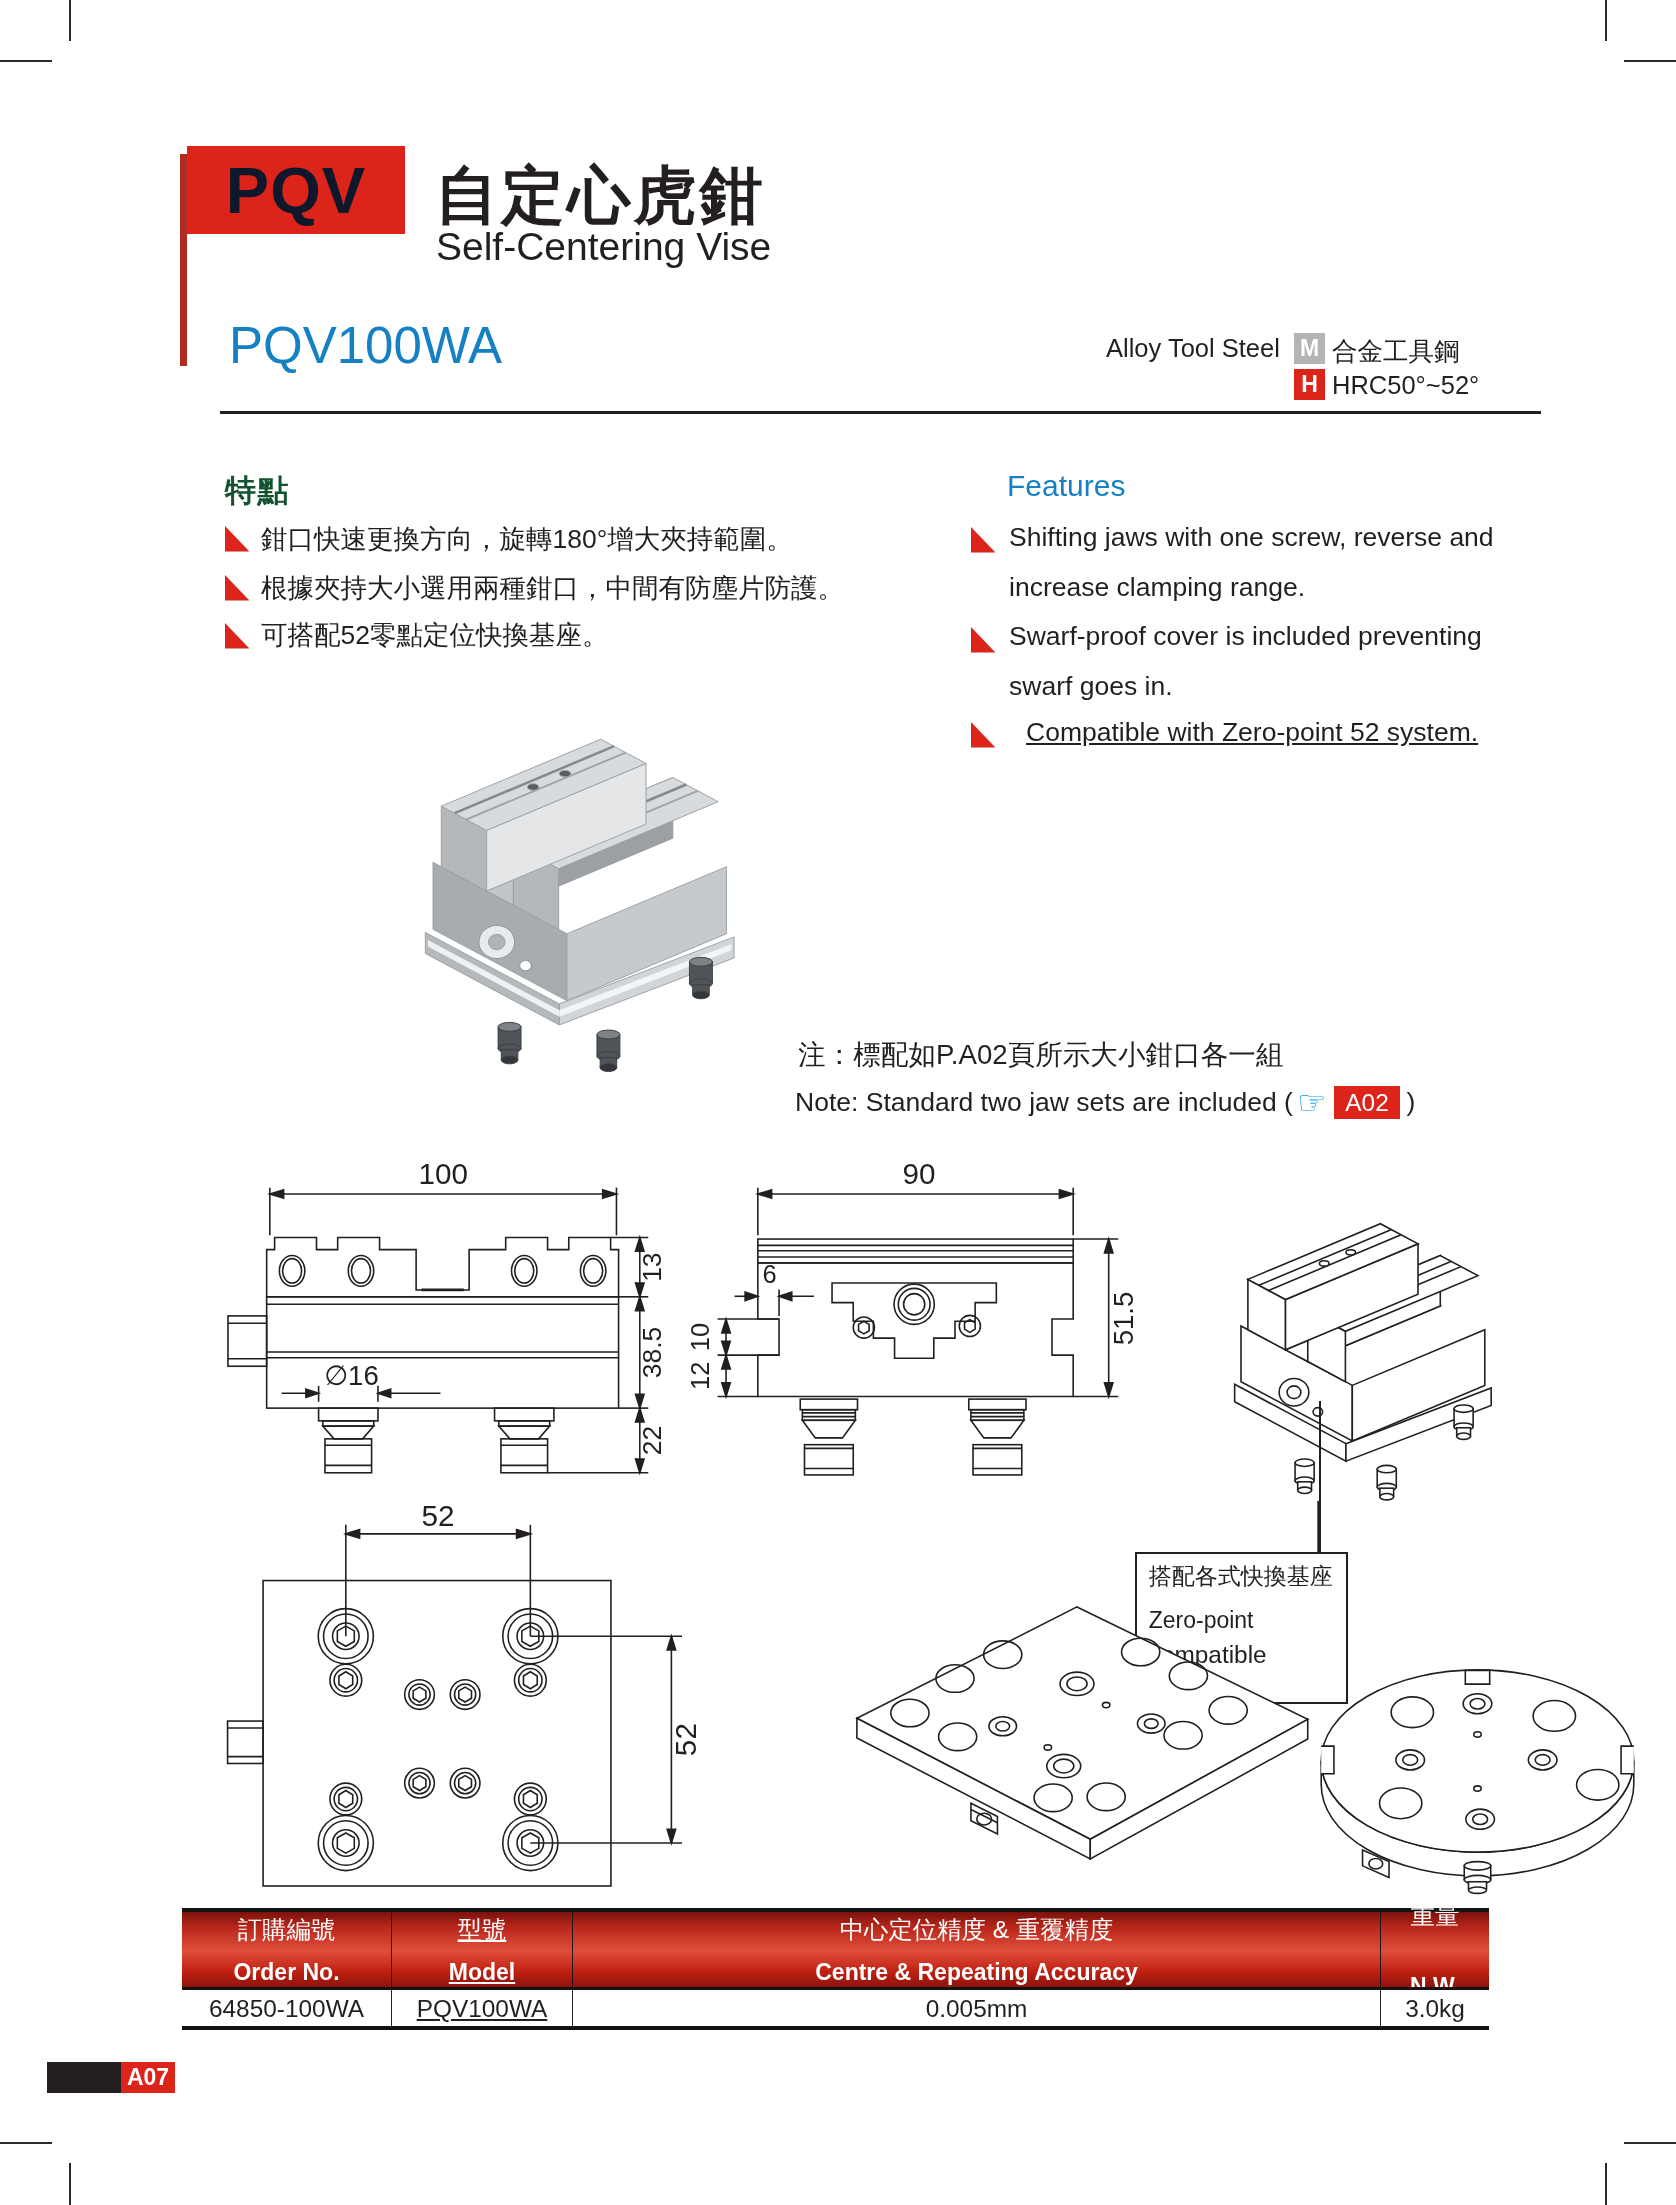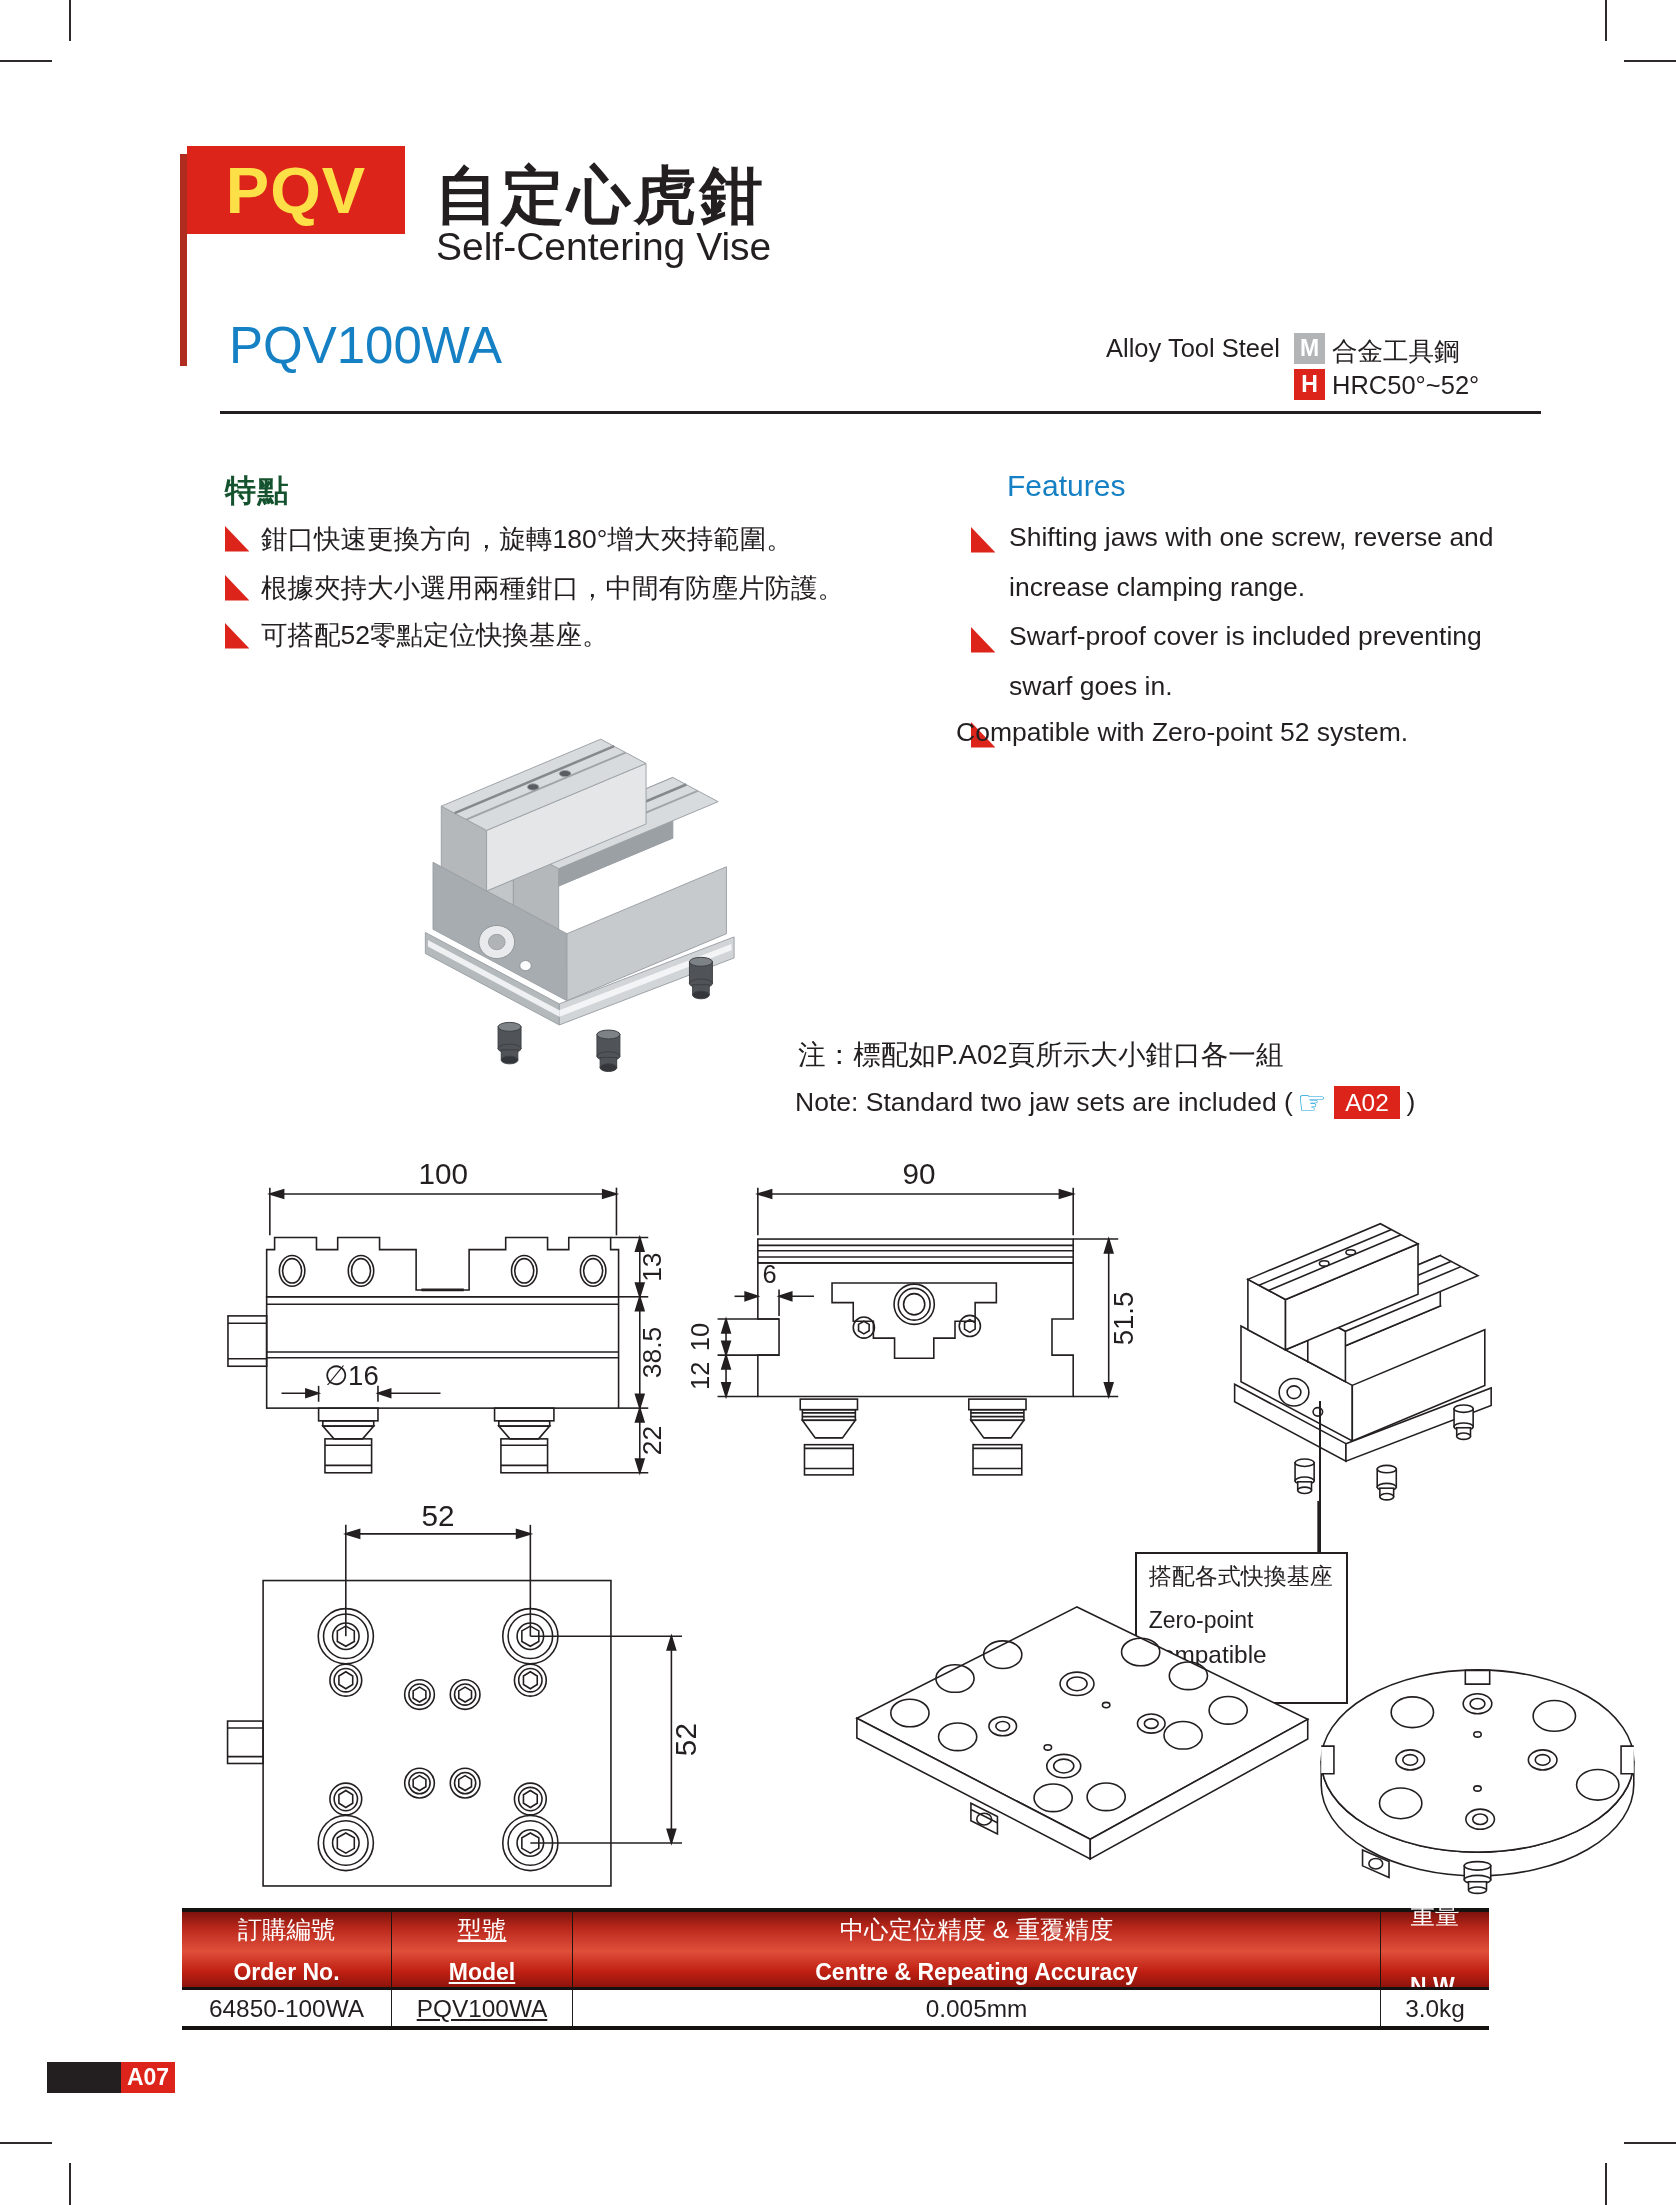--- a/index.html
+++ b/index.html
@@ -1,21 +1,21 @@
 <!DOCTYPE html>
 <html style="font-size:8.5px"><head>
 <meta charset="utf-8">
 <style>
   html,body{margin:0;padding:0;background:#ffffff;}
   body{width:1676px;height:2205px;position:relative;font-family:"Liberation Sans","DejaVu Sans",sans-serif;color:#231f20;}
   .cropmark{position:absolute;background:#2e2a29;}
   
   .spine{position:absolute;left:180px;top:154px;width:7.4px;height:212px;background:#b02c20;}
   .brandbox{position:absolute;left:187px;top:146px;width:218px;height:88px;background:#dc241b;display:flex;align-items:center;justify-content:center;}
-  .brandbox span{color:#fde047;font-weight:bold;font-size:65px;letter-spacing:1.1px;}
+  .brandbox span{color:#0f172a;font-weight:bold;font-size:65px;letter-spacing:1.1px;}
   .title-zh{position:absolute;left:435px;top:153px;font-size:63px;font-weight:bold;letter-spacing:3.2px;}
   .title-en{position:absolute;left:436px;top:225px;font-size:39px;font-weight:500;}
   .model{position:absolute;left:229px;top:316px;font-size:51px;color:#1580c3;font-weight:500;}
   .rule{position:absolute;left:220px;top:411px;width:1321px;height:2.7px;background:#231f20;}
   .mat-en{position:absolute;left:1106px;top:334px;font-size:25.5px;}
   .badge{position:absolute;width:31px;height:31px;display:flex;align-items:center;justify-content:center;color:#fff;font-weight:bold;font-size:23px;}
   .m-badge{left:1294px;top:333px;background:#b2b4b6;}
   .h-badge{left:1294px;top:369px;background:#dc241b;}
   .mat-zh{position:absolute;left:1332px;top:334px;font-size:25.5px;}
   .hardness{position:absolute;left:1332px;top:371px;font-size:25.5px;}
@@ -88,21 +88,21 @@
 <div class="tri" style="left:225px;top:623px;"></div>
 <div class="feat" style="left:261px;top:617px;">可搭配52零點定位快換基座。</div>
 
 <div class="tri" style="left:971px;top:527px;"></div>
 <div class="feat" style="left:1009px;top:522px;">Shifting jaws with one screw, reverse and</div>
 <div class="feat" style="left:1009px;top:572px;">increase clamping range.</div>
 <div class="tri" style="left:971px;top:627px;"></div>
 <div class="feat" style="left:1009px;top:621px;">Swarf-proof cover is included preventing</div>
 <div class="feat" style="left:1009px;top:671px;">swarf goes in.</div>
 <div class="tri" style="left:971px;top:722px;"></div>
-<div class="feat" style="left:956px;top:717px;">Compatible with Zero-point 52 system.</div>
+<div class="feat" style="left:1026px;top:717px;text-decoration:underline;">Compatible with Zero-point 52 system.</div>
 
 <svg style="left:366px;top:706px;" width="477" height="366" viewBox="0 0 900 700">
   <g transform="scale(1.22) translate(-100,-85)" stroke="#9aa0a5" stroke-width="1.5">
 
     <polygon points="200,330 410,442 410,547 200,435" fill="#a7acb0"></polygon>
     <polygon points="410,442 660,337 660,442 410,547" fill="#c6cacd"></polygon>
 
     <polygon points="188,440 398,552 398,585 188,473" fill="#b4b9bc"></polygon>
     <polygon points="398,552 672,447 672,480 398,585" fill="#d2d5d8"></polygon>
     <polygon points="192,452 398,562 398,572 192,462" fill="#eef0f1" stroke="none"></polygon>

